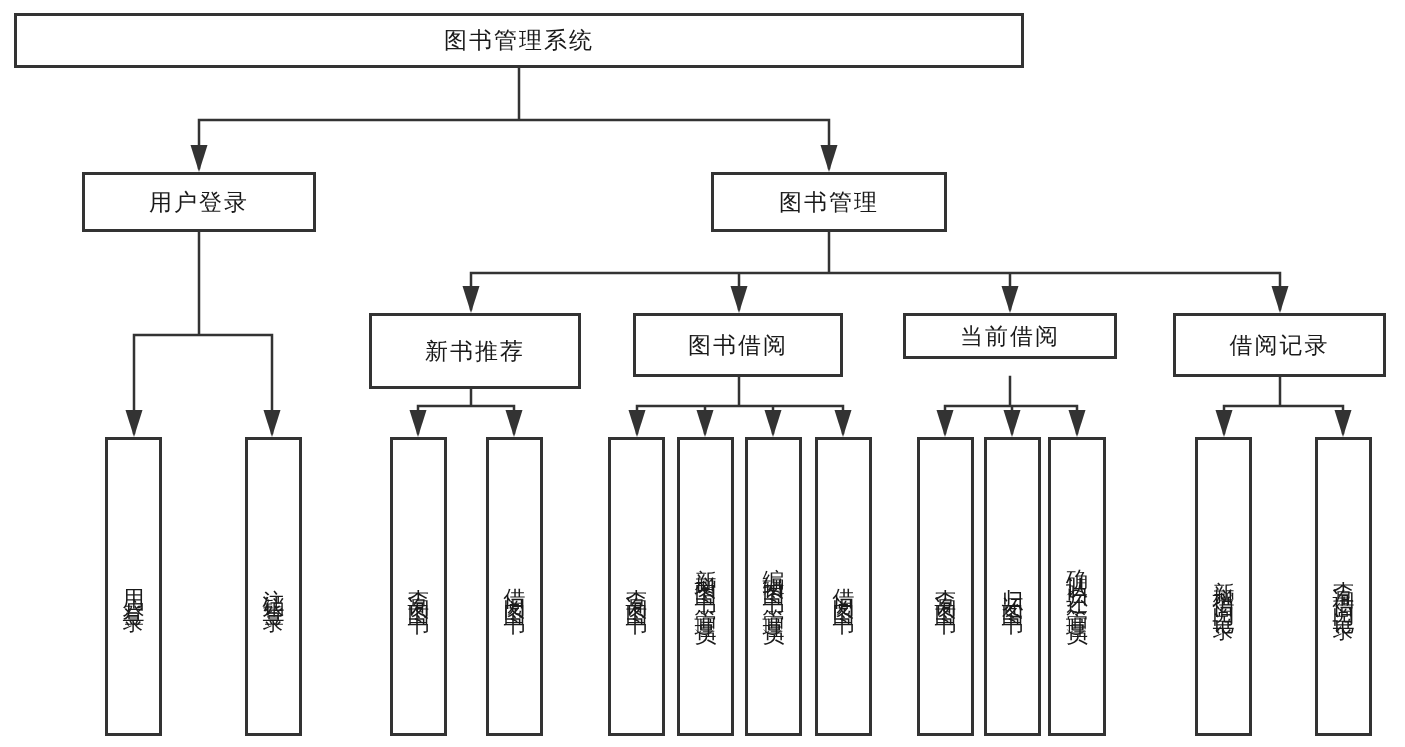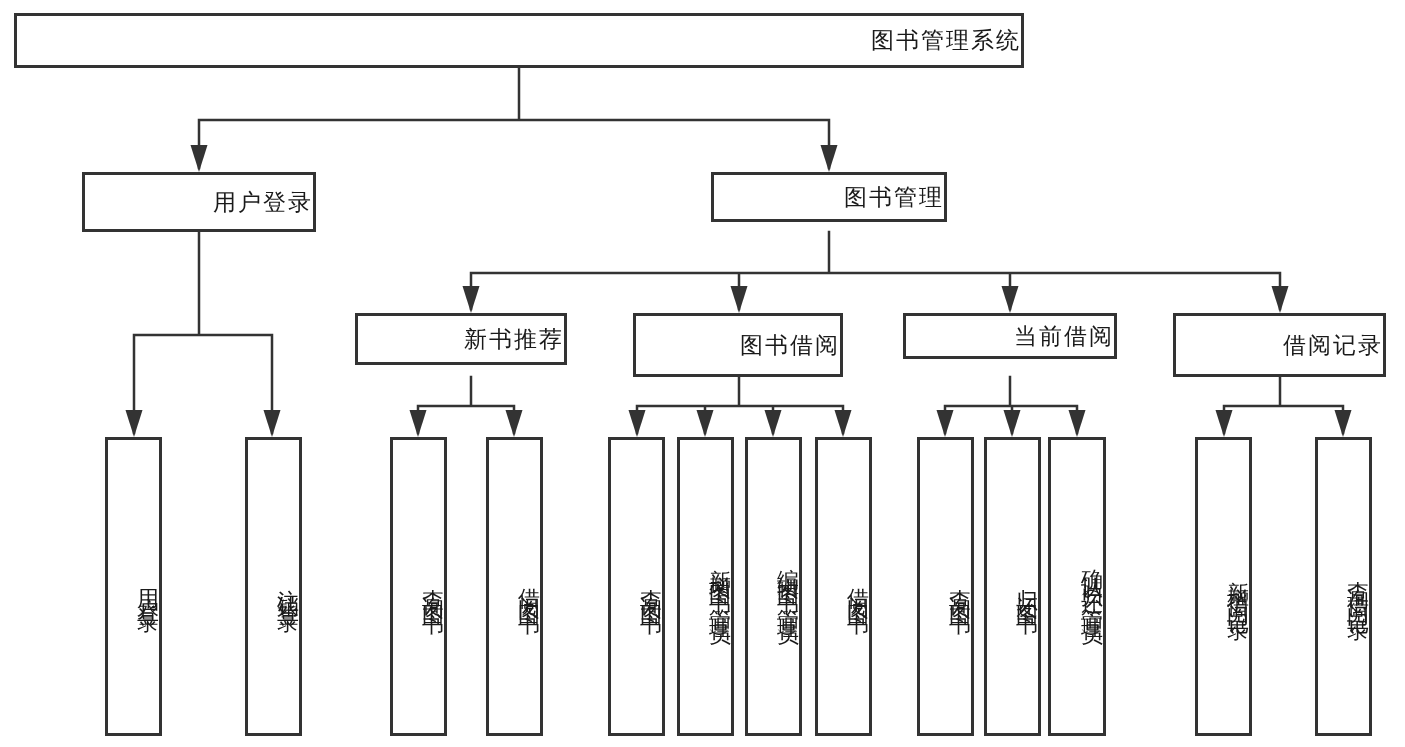--- a/index.html
+++ b/index.html
@@ -26,21 +26,21 @@
     color: var(--line);
     pointer-events: none;
   }
   .box {
     position: absolute;
     box-sizing: border-box;
     background: var(--box-bg);
     border: 3px solid var(--box-border);
     display: flex;
     align-items: center;
-    justify-content: flex-end;
+    justify-content: center;
   }
   .label {
     font-size: 23px;
     letter-spacing: 2px;
     white-space: nowrap;
   }
   .leaf { width: 57px; top: 437px; height: 299px; }
   .vtext {
     writing-mode: vertical-rl;
     text-orientation: mixed;
@@ -108,25 +108,25 @@
     </g>
   </svg>
 
   <div class="box" style="left:14px; top:13px; width:1010px; height:55px;">
     <span class="label">图书管理系统</span>
   </div>
 
   <div class="box" style="left:82px; top:172px; width:234px; height:60px;">
     <span class="label">用户登录</span>
   </div>
-  <div class="box" style="left:711px; top:172px; width:236px; height:50px;">
+  <div class="box" style="left:711px; top:172px; width:236px; height:60px;">
     <span class="label">图书管理</span>
   </div>
 
-  <div class="box" style="left:355px; top:313px; width:212px; height:52px;">
+  <div class="box" style="left:369px; top:313px; width:212px; height:76px;">
     <span class="label">新书推荐</span>
   </div>
   <div class="box" style="left:633px; top:313px; width:210px; height:64px;">
     <span class="label">图书借阅</span>
   </div>
   <div class="box" style="left:903px; top:313px; width:214px; height:46px;">
     <span class="label">当前借阅</span>
   </div>
   <div class="box" style="left:1173px; top:313px; width:213px; height:64px;">
     <span class="label">借阅记录</span>

